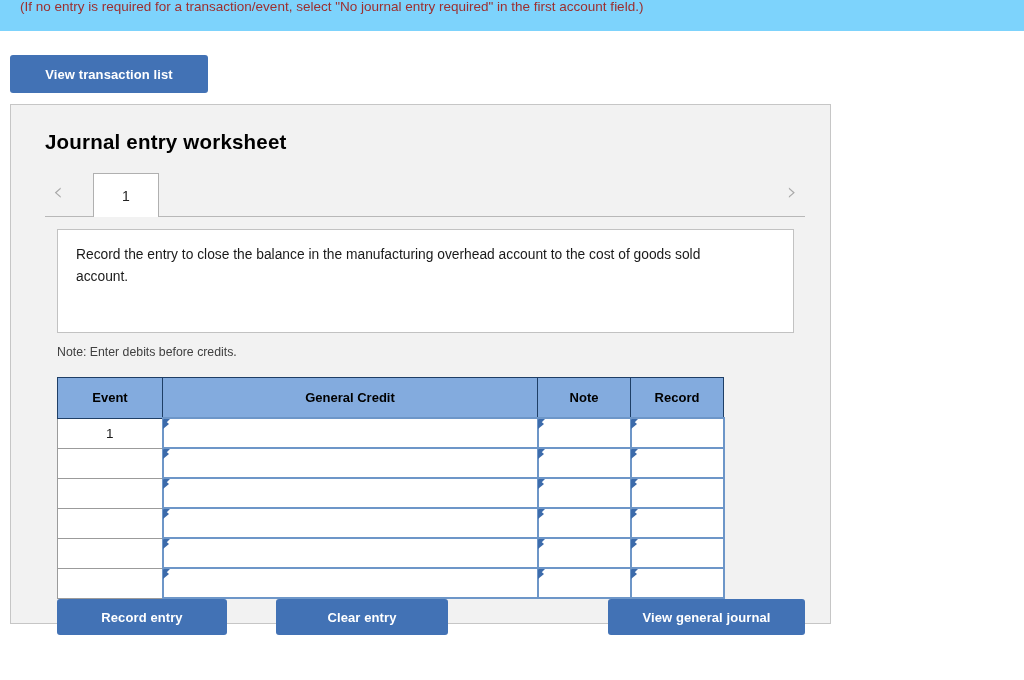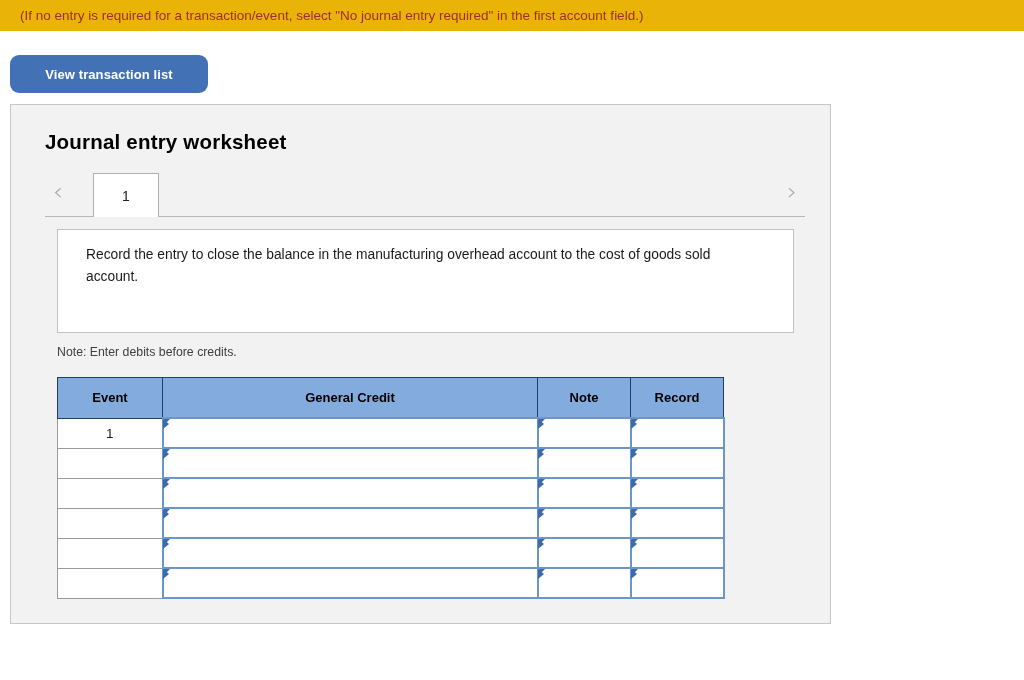--- a/index.html
+++ b/index.html
@@ -9,23 +9,22 @@
     background: #ffffff;
     font-family: "Liberation Sans", sans-serif;
     overflow: hidden;
   }
 
   
   .notice-banner {
     position: absolute;
     left: 0; top: 0;
     width: 1024px; height: 31px;
-    background: #eab308;
+    background: #7dd3fc;
     display: flex;
-    align-items: center;
   }
   .notice-text {
     padding-left: 20px;
     color: #9c2f2f;
     font-size: 13.5px;
     line-height: 1;
     white-space: nowrap;
   }
 
   
@@ -43,21 +42,21 @@
     text-align: center;
     line-height: 1;
     display: flex;
     align-items: center;
     justify-content: center;
   }
 
   .view-transaction-list {
     position: absolute;
     left: 10px; top: 55px;
-    width: 198px; height: 38px; border-radius: 9px;
+    width: 198px; height: 38px;
   }
 
   
   .worksheet-panel {
     position: absolute;
     left: 10px; top: 104px;
     width: 821px; height: 520px;
     background: #f2f2f2;
     border: 1px solid #c6c6c6;
   }
@@ -116,21 +115,21 @@
     border-bottom: 1px solid #b8b8b8;
   }
 
   
   .instruction-box {
     position: absolute;
     left: 46px; top: 124px;
     width: 737px; height: 104px;
     background: #ffffff;
     border: 1px solid #c2c2c2;
-    padding: 14px 28px;
+    padding: 14px 18px;
   }
   .instruction-text {
     font-size: 13.8px;
     color: #1a1a1a;
     line-height: 1.62;
     max-width: 640px;
   }
 
   .note-text {
     position: absolute;
@@ -345,14 +344,19 @@
           <input type="text" value="" style="">
         </td>
         <td class="cell-input num">
           <span class="marker"></span>
           <input type="text" value="" style="">
         </td>
       </tr>
     </tbody>
   </table>
 
+  <div class="actions">
+    <button class="btn-blue btn-record">Record entry</button>
+    <button class="btn-blue btn-clear">Clear entry</button>
+    <button class="btn-blue btn-viewgj">View general journal</button>
+  </div>
 
 </div>
 
 </body></html>

